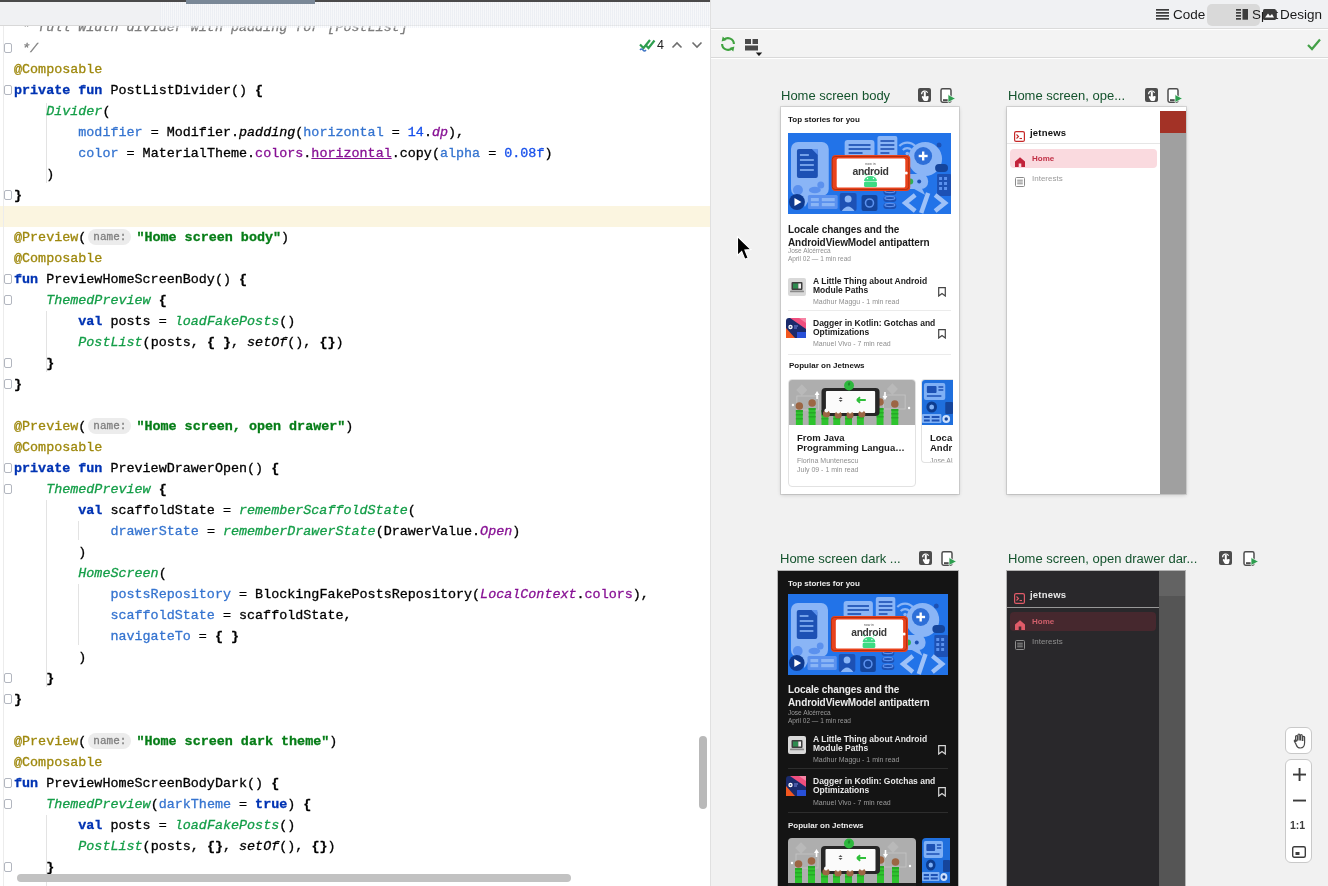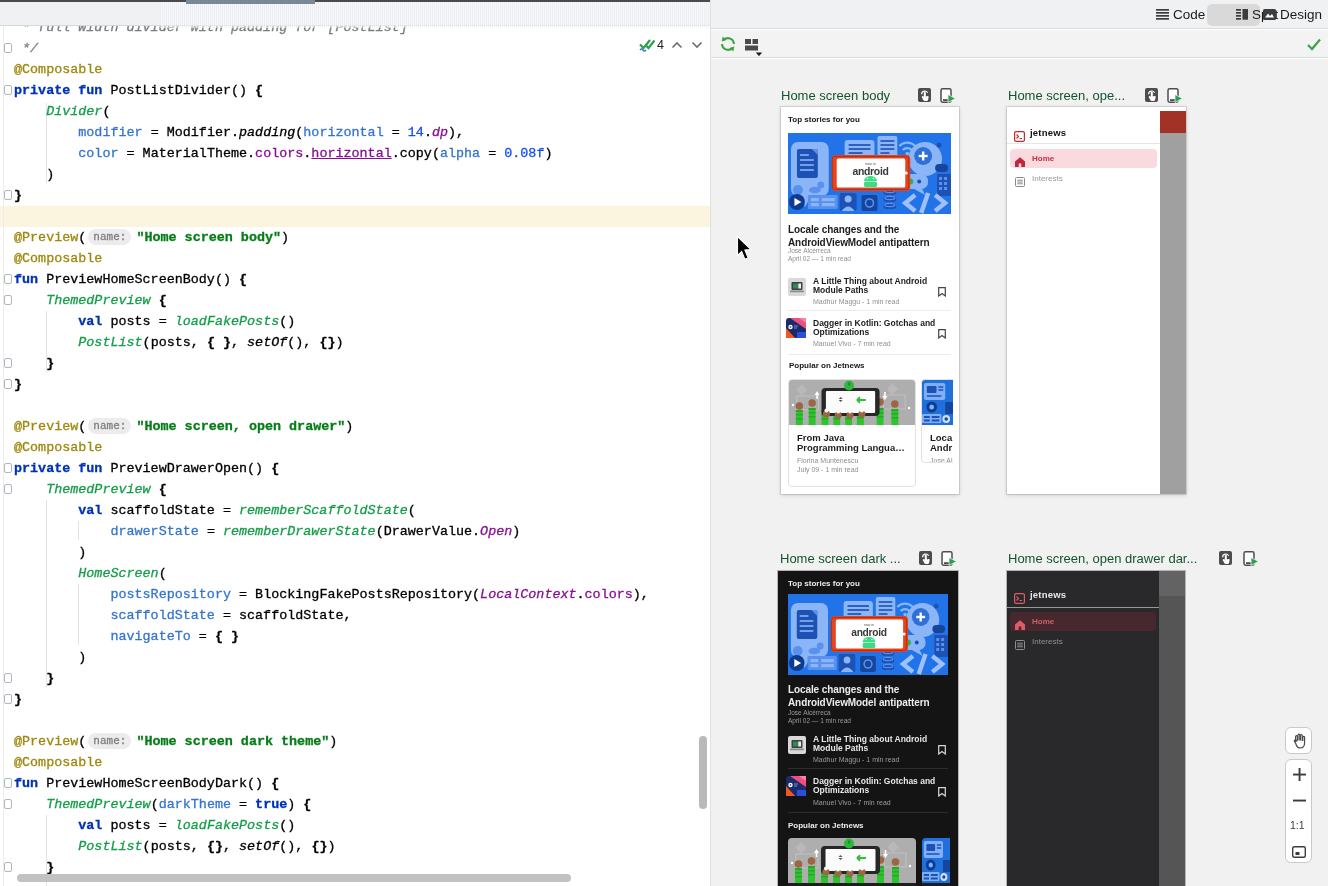--- a/index.html
+++ b/index.html
@@ -827,18 +827,18 @@
 <div class="zbtn" style="left:1285px;top:759px;width:27px;height:104px">
   <svg width="13" height="13" viewBox="0 0 13 13" style="position:absolute;left:7px;top:8px">
       <g fill="#3c3c3c">
         <rect x="5.6" y="0" width="1.9" height="13"></rect>
         <rect x="0" y="5.6" width="13" height="1.9"></rect>
       </g>
     </svg>
   <svg width="13" height="13" viewBox="0 0 13 13" style="position:absolute;left:7px;top:34px">
       <rect x="0" y="5.6" width="13" height="1.9" fill="#3c3c3c"></rect>
     </svg>
-  <span style="position:absolute;left:4px;top:59px;font-size:10.5px;font-weight:normal;color:#3c3c3c">1:1</span>
+  <span style="position:absolute;left:4px;top:59px;font-size:10.5px;font-weight:bold;color:#3c3c3c">1:1</span>
   <svg width="14" height="12" viewBox="0 0 14 12" style="position:absolute;left:6px;top:86px">
       <rect x="0.7" y="0.7" width="12.6" height="10.6" rx="1.5" fill="none" stroke="#3c3c3c" stroke-width="1.4"></rect>
       <rect x="3.5" y="6" width="4" height="3" fill="#3c3c3c"></rect>
     </svg>
 </div>
 
 </body></html>

